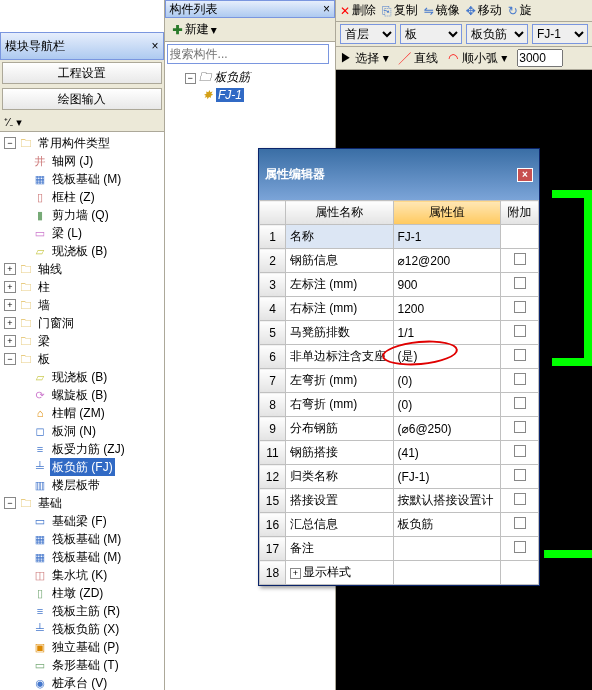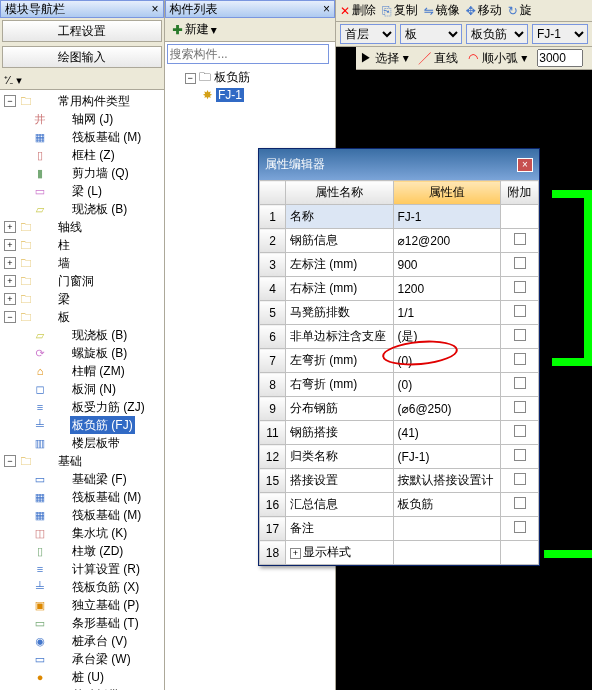--- a/index.html
+++ b/index.html
@@ -1,53 +1,53 @@
 <!DOCTYPE html>
 <html><head>
   <meta charset="utf-8">
   <style>
     * { box-sizing: border-box; margin: 0; padding: 0; font-family: "Microsoft YaHei", SimSun, Arial, sans-serif; font-size: 12px; }
     body { width: 592px; height: 690px; overflow: hidden; display: flex; background: #ece9d8; }
     .left-panel { width: 168px; border-right: 1px solid #aca899; display: flex; flex-direction: column; background: #fff; }
-    .panel-header { background: linear-gradient(#e6eefc,#aecaf0); border: 1px solid #7a96df; height: 18px; display: flex; align-items: center; padding: 0 4px; color: #000; }
+    .panel-header { background: linear-gradient(#e6eefc,#aecaf0); border: 1px solid #7a96df; height: 28px; display: flex; align-items: center; padding: 0 4px; color: #000; margin-top: 32px; }
     .panel-header .x { margin-left: auto; cursor: pointer; }
     .btn-row { display: flex; gap: 2px; padding: 2px; background: #ece9d8; }
     .btn { flex: 1; border: 1px solid #aca899; background: linear-gradient(#fff,#e8e8e8); height: 22px; display: flex; align-items: center; justify-content: center; cursor: pointer; }
     .toggle-row { padding: 2px 4px; background: #ece9d8; border-bottom: 1px solid #aca899; font-size: 11px; }
     .tree { flex: 1; overflow: auto; background: #fff; padding: 2px; }
     .tree ul { list-style: none; padding-left: 16px; }
     .tree > ul { padding-left: 2px; }
     .tree li { white-space: nowrap; line-height: 18px; display: flex; align-items: center; }
     .tree li > ul { width: 100%; }
     .tree .tw { width: 12px; height: 12px; border: 1px solid #888; display: inline-flex; align-items: center; justify-content: center; font-size: 9px; margin-right: 2px; cursor: pointer; background: #fff; line-height: 1; }
     .tree .ic { width: 16px; height: 16px; display: inline-flex; align-items: center; justify-content: center; margin-right: 2px; font-size: 11px; }
     .tree .ic.folder { color: #d4a017; }
-    .tree .lbl { cursor: pointer; padding: 0 2px; margin-left: 20px; }
+    .tree .lbl { cursor: pointer; padding: 0 2px; }
     .tree .lbl.sel { background: #316ac5; color: #fff; }
     .mid-panel { width: 175px; border-right: 1px solid #aca899; display: flex; flex-direction: column; background: #fff; }
     .mid-header { background: linear-gradient(#e6eefc,#aecaf0); height: 18px; border: 1px solid #7a96df; display: flex; align-items: center; padding: 0 4px; }
     .mid-toolbar { background: #ece9d8; padding: 2px 4px; border-bottom: 1px solid #aca899; }
     .tbtn { display: inline-flex; align-items: center; gap: 2px; padding: 1px 4px; cursor: pointer; }
     .tbtn .gi { color: #2a7a2a; font-weight: bold; }
     .search-box { margin: 2px; }
     .search-box input { width: calc(100% - 4px); border: 1px solid #7a96df; padding: 2px; }
     .mid-tree { flex: 1; background: #fff; padding: 2px; }
-    .mid-tree li { list-style: none; line-height: 18px; white-space: nowrap; }
+    .mid-tree li { list-style: none; line-height: 18px; white-space: nowrap; font-style: italic; }
     .mid-tree ul { padding-left: 18px; }
     .mid-tree .sel { background: #316ac5; color: #fff; padding: 0 2px; }
     .right-panel { flex: 1; display: flex; flex-direction: column; background: #000; position: relative; }
     .rt-toolbar1 { background: #ece9d8; padding: 2px 4px; display: flex; gap: 6px; border-bottom: 1px solid #aca899; }
     .rt-toolbar1 .tb { display: flex; align-items: center; gap: 2px; cursor: pointer; }
     .rt-toolbar2 { background: #ece9d8; padding: 2px 4px; display: flex; gap: 4px; border-bottom: 1px solid #aca899; }
     .rt-toolbar2 select,.rt-toolbar2 input { border: 1px solid #7a96df; height: 20px; font-size: 12px; }
-    .rt-toolbar3 { background: #ece9d8; padding: 2px 4px; display: flex; gap: 10px; border-bottom: 1px solid #aca899; align-items: center; margin-left: 20px; }
+    .rt-toolbar3 { background: #ece9d8; padding: 2px 4px; display: flex; gap: 10px; border-bottom: 1px solid #aca899; align-items: center; }
     .canvas-area { flex: 1; background: #000; position: relative; }
     .gr { position: absolute; background: #00ff00; }
     .prop-window { position: absolute; left: 258px; top: 148px; width: 282px; background: #ece9d8; border: 1px solid #0a246a; box-shadow: 2px 2px 4px rgba(0,0,0,.4); }
-    .prop-title { background: linear-gradient(#3a6ea5,#7ba4d8); color: #fff; padding: 7px 6px; display: flex; align-items: center; font-weight: normal; text-align: center; }
+    .prop-title { background: linear-gradient(#3a6ea5,#7ba4d8); color: #fff; padding: 17px 6px; display: flex; align-items: center; font-weight: bold; text-align: center; }
     .prop-title .x { margin-left: auto; width: 16px; height: 14px; background: #c75050; color: #fff; display: flex; align-items: center; justify-content: center; cursor: pointer; font-size: 10px; border: 1px solid #fff; }
     .prop-grid { background: #fff; }
     .prop-grid table { width: 100%; border-collapse: collapse; border-radius: 15px; }
     .prop-grid th { background: linear-gradient(#fefefe,#e3e3e3); border: 1px solid #c0c0c0; padding: 3px; font-weight: normal; text-align: center; }
     .prop-grid th.val { background: linear-gradient(#ffe7b5,#ffc95e); }
     .prop-grid th.att { background: linear-gradient(#fefefe,#e3e3e3); width: 38px; }
     .prop-grid th.num { width: 26px; }
     .prop-grid td { border: 1px solid #c0c0c0; padding: 3px 4px; }
     .prop-grid td.num { background: linear-gradient(#fefefe,#e3e3e3); text-align: center; width: 26px; }
     .prop-grid td.att { text-align: center; width: 38px; }
@@ -211,21 +211,21 @@
               <span class="lbl">集水坑 (K)</span>
             </li>
         <li>
               <span class="tw-s"></span>
               <span class="ic" style="color:#7a7">▯</span>
               <span class="lbl">柱墩 (ZD)</span>
             </li>
         <li>
               <span class="tw-s"></span>
               <span class="ic" style="color:#47c">≡</span>
-              <span class="lbl">计算设置 (R)</span>
+              <span class="lbl">筏板主筋 (R)</span>
             </li>
         <li>
               <span class="tw-s"></span>
               <span class="ic" style="color:#47c">╧</span>
               <span class="lbl">筏板负筋 (X)</span>
             </li>
         <li>
               <span class="tw-s"></span>
               <span class="ic" style="color:#d80">▣</span>
               <span class="lbl">独立基础 (P)</span>

